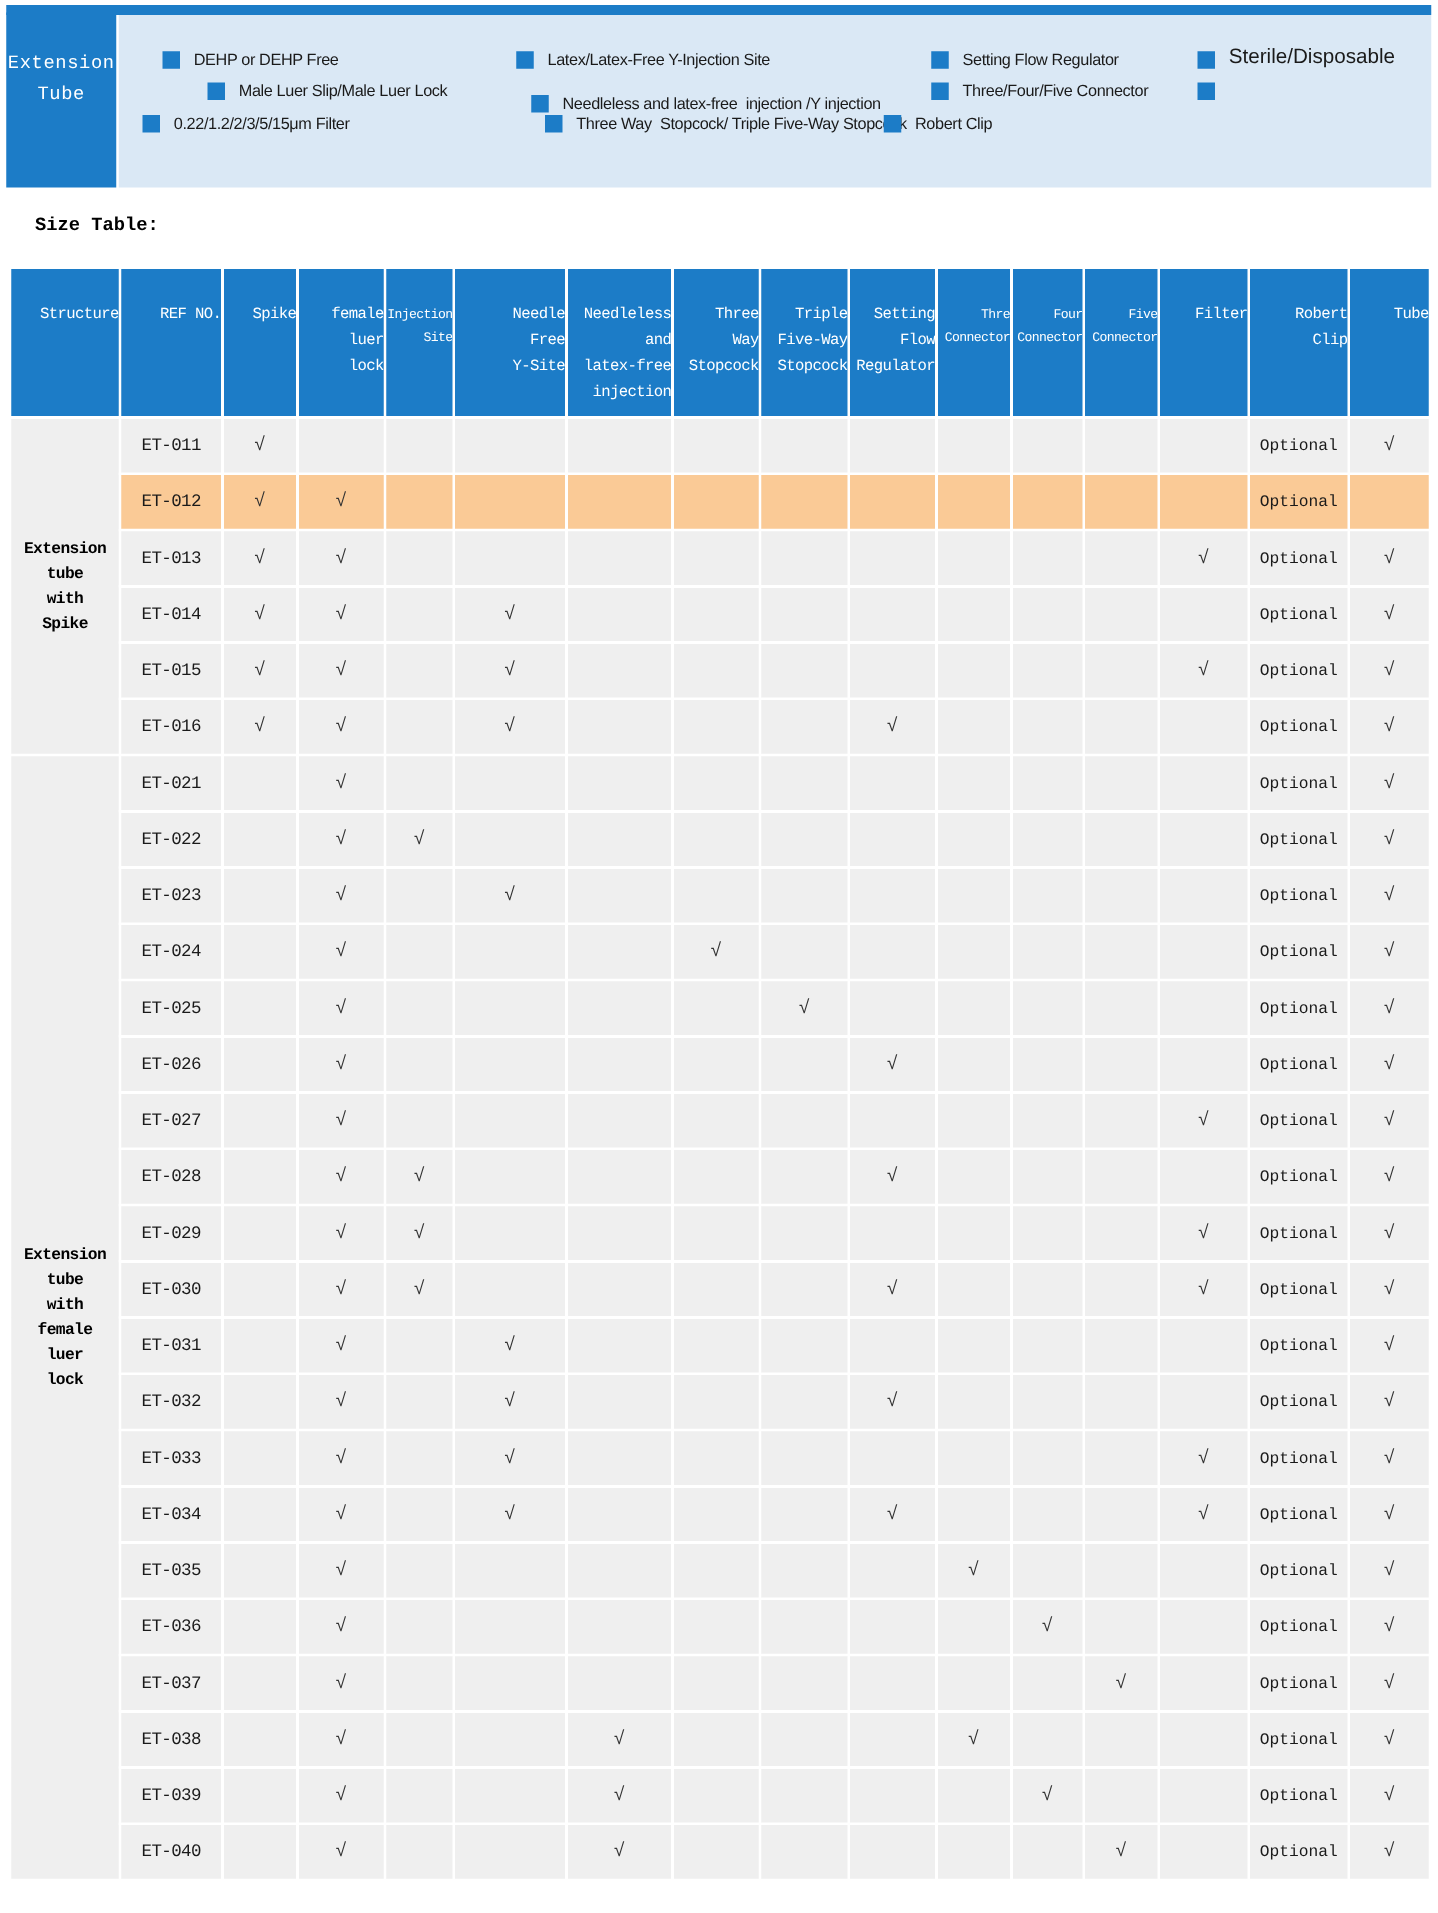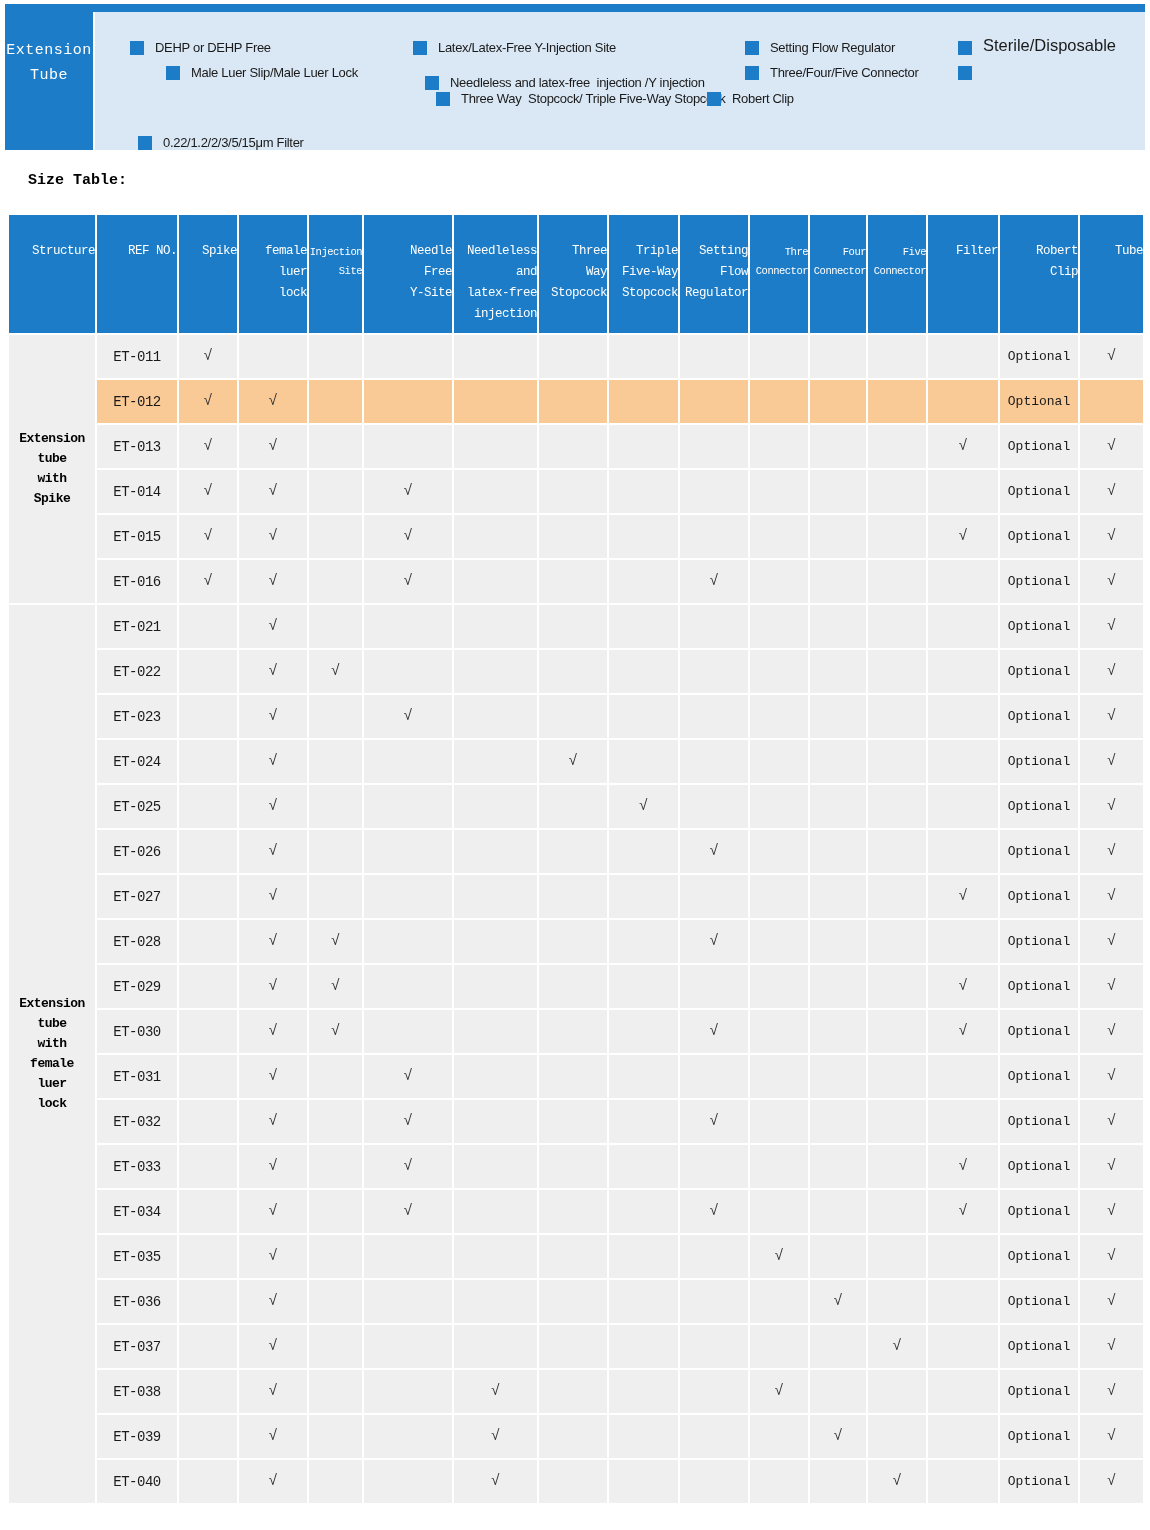--- a/index.html
+++ b/index.html
@@ -63,21 +63,21 @@
 <div class="banner-panel"></div>
 <div id="bullets">
     <div class="bullet-item" style="left: 130px; top: 39px;">
       <span class="sq"></span>
       <span class="bl">DEHP or DEHP Free</span>
     </div>
     <div class="bullet-item" style="left: 130px; top: 64px; padding-left: 36px;">
       <span class="sq"></span>
       <span class="bl">Male Luer Slip/Male Luer Lock</span>
     </div>
-    <div class="bullet-item" style="left: 138px; top: 90px; margin-top: 44px;">
+    <div class="bullet-item" style="left: 114px; top: 90px;">
       <span class="sq"></span>
       <span class="bl">0.22/1.2/2/3/5/15μm Filter</span>
     </div>
     <div class="bullet-item" style="left: 413px; top: 39px;">
       <span class="sq"></span>
       <span class="bl">Latex/Latex-Free Y-Injection Site</span>
     </div>
     <div class="bullet-item" style="left: 425px; top: 74px;">
       <span class="sq"></span>
       <span class="bl">Needleless and latex-free  injection /Y injection</span>

